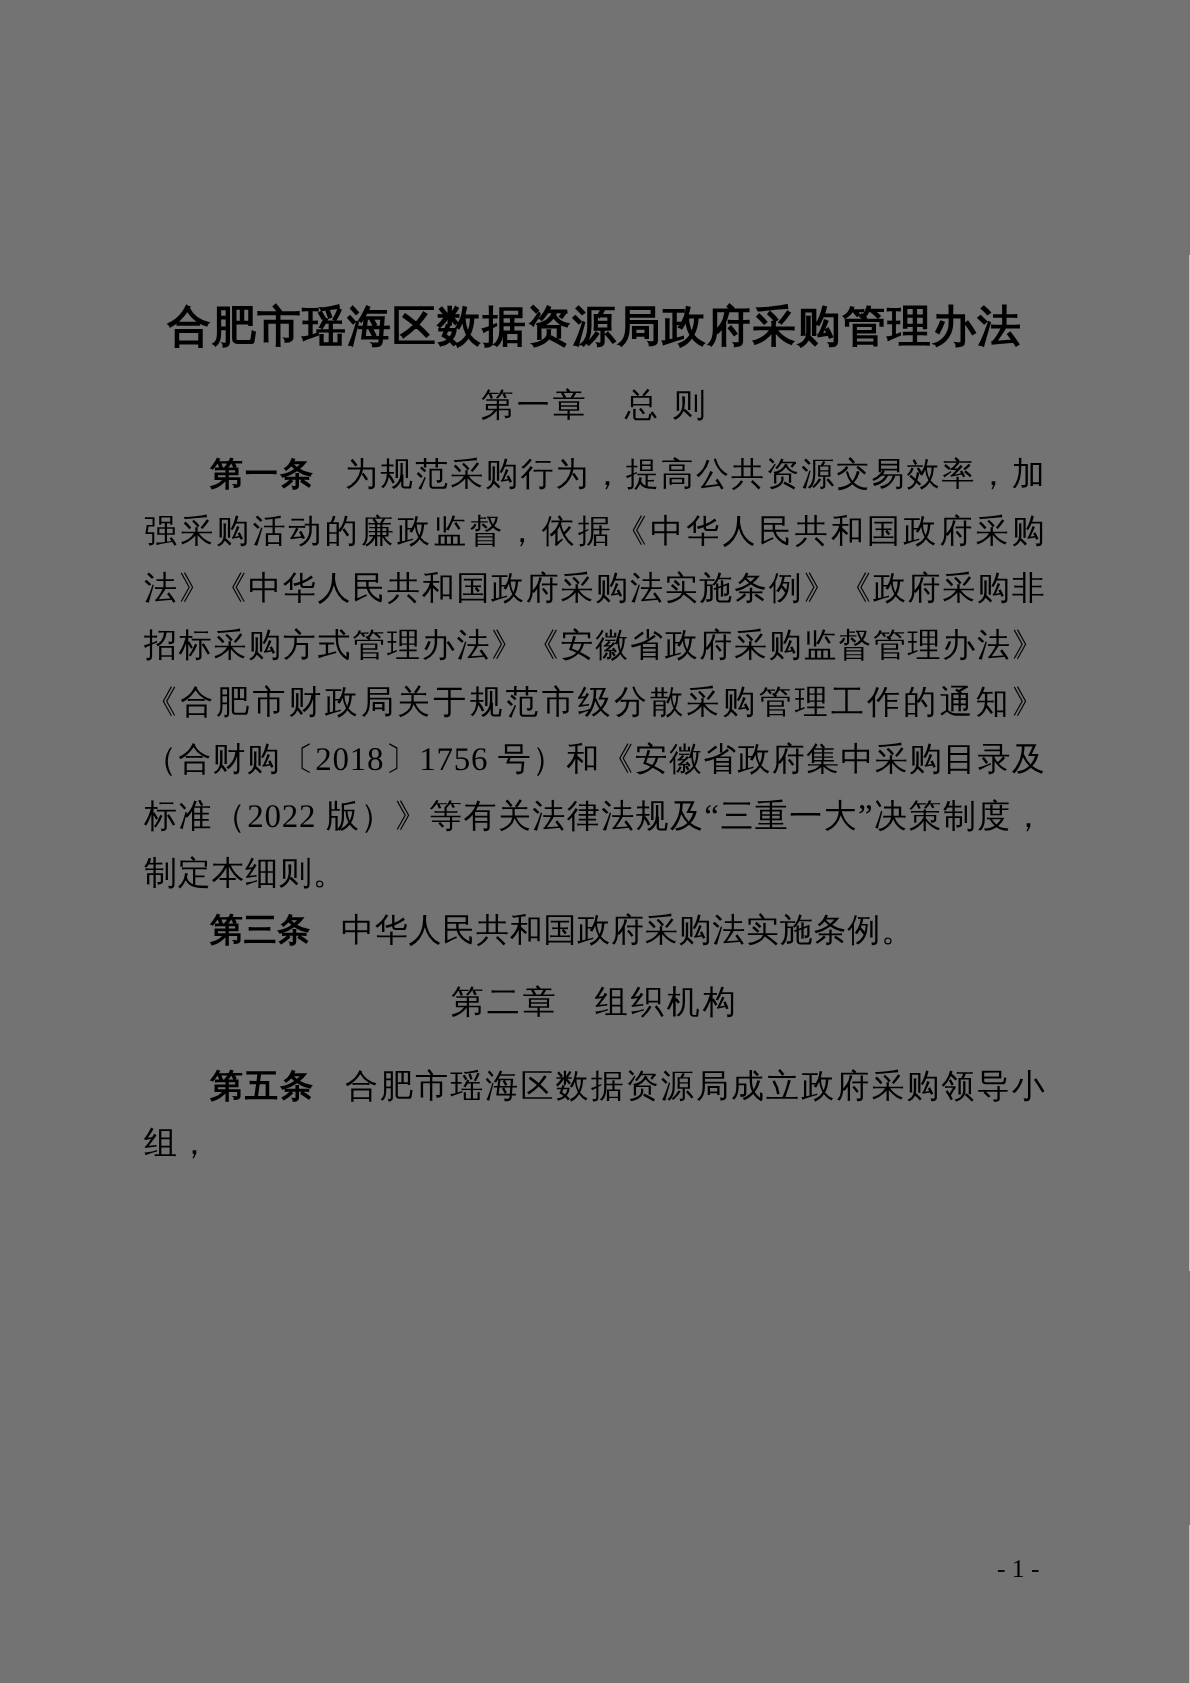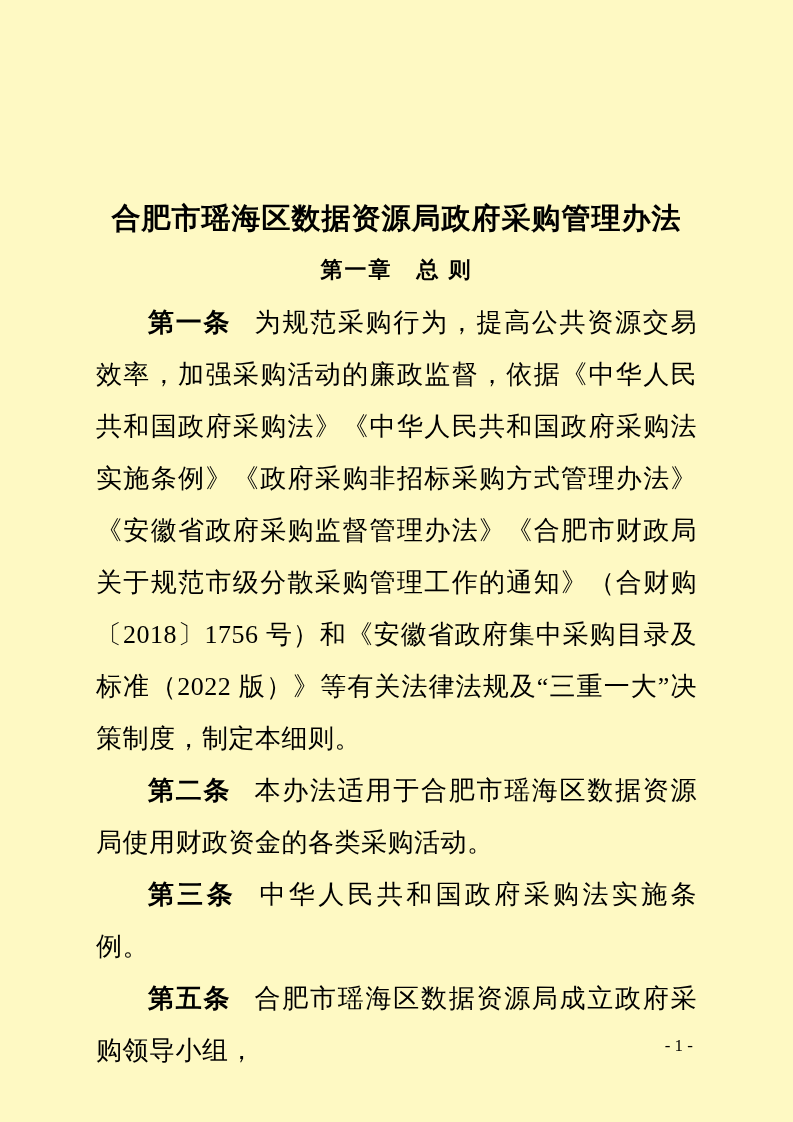--- a/index.html
+++ b/index.html
@@ -4,21 +4,21 @@
 <style>
   html, body {
     margin: 0;
     padding: 0;
     background: #ffffff;
   }
   .page {
     position: relative;
     width: 793px;
     height: 1122px;
-    background: #fef9c3;
+    background: #737373;
     overflow: hidden;
     color: #000000;
   }
   .content {
     position: absolute;
     top: 0;
     left: 0;
     right: 0;
     bottom: 0;
     padding: 0 96px;
@@ -30,45 +30,45 @@
     font-weight: bold;
     font-size: 29px;
     line-height: 42px;
     letter-spacing: 1px;
     text-align: center;
     color: #000000;
   }
   .chapter-heading {
     margin: 16px 0 0 0;
     font-family: "Liberation Sans", "DejaVu Sans", sans-serif;
-    font-weight: bold;
+    font-weight: normal;
     font-size: 22px;
     line-height: 30px;
     letter-spacing: 2px;
     text-align: center;
     color: #000000;
   }
   .chapter-heading.second {
     margin-top: 14px;
   }
   .body-para {
     margin: 0;
     font-family: "Liberation Serif", "DejaVu Serif", serif;
-    font-size: 26px;
-    line-height: 52px;
+    font-size: 22px;
+    line-height: 38px;
     text-align: justify;
     text-indent: 2em;
     letter-spacing: 0.5px;
     color: #000000;
   }
   .body-para.first {
     margin-top: 12px;
   }
   .body-para.after-heading {
-    margin-top: 0;
+    margin-top: 22px;
   }
   .article-label {
     font-weight: bold;
     margin-right: 0.9em;
   }
   .page-number {
     position: absolute;
     left: 96px;
     width: 601px;
     top: 1036px;
@@ -86,25 +86,25 @@
 
 <div class="page">
   <div class="content">
 
     <h1 class="doc-title">合肥市瑶海区数据资源局政府采购管理办法</h1>
 
     <h2 class="chapter-heading">第一章　总 则</h2>
 
     <p class="body-para first"><b class="article-label">第一条</b><span>为规范采购行为，提高公共资源交易效率，加强采购活动的廉政监督，依据《中华人民共和国政府采购法》《中华人民共和国政府采购法实施条例》《政府采购非招标采购方式管理办法》《安徽省政府采购监督管理办法》《合肥市财政局关于规范市级分散采购管理工作的通知》（合财购〔2018〕1756 号）和《安徽省政府集中采购目录及标准（2022 版）》等有关法律法规及“三重一大”决策制度，制定本细则。</span></p>
 
-    <p class="body-para"><b class="article-label">第二条</b><span>本办法适用于合肥市瑶海区数据资源局使用财政资金的各类采购活动。</span></p>
 
     <p class="body-para"><b class="article-label">第三条</b><span>中华人民共和国政府采购法实施条例。</span></p>
 
 
 
+    <h2 class="chapter-heading second">第二章　组织机构</h2>
 
     <p class="body-para after-heading"><b class="article-label">第五条</b><span>合肥市瑶海区数据资源局成立政府采购领导小组，</span></p>
 
   </div>
 
   <div class="page-number">- 1 -</div>
 </div>
 
 </body></html>

